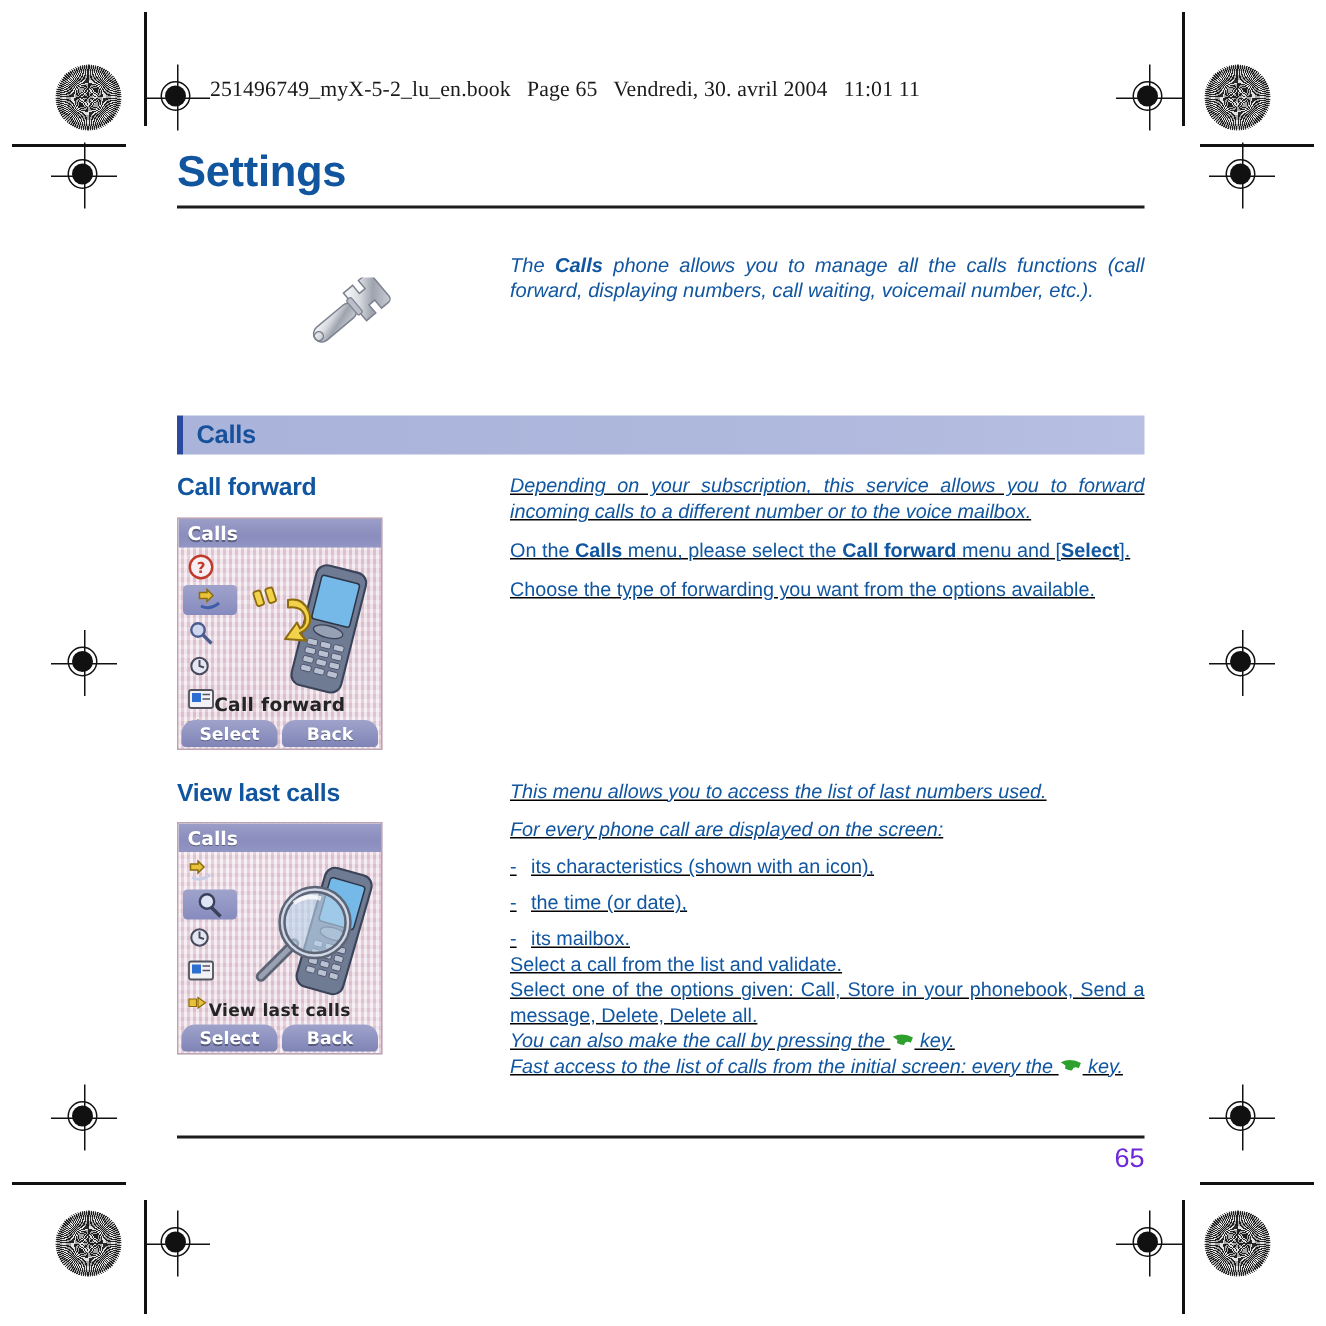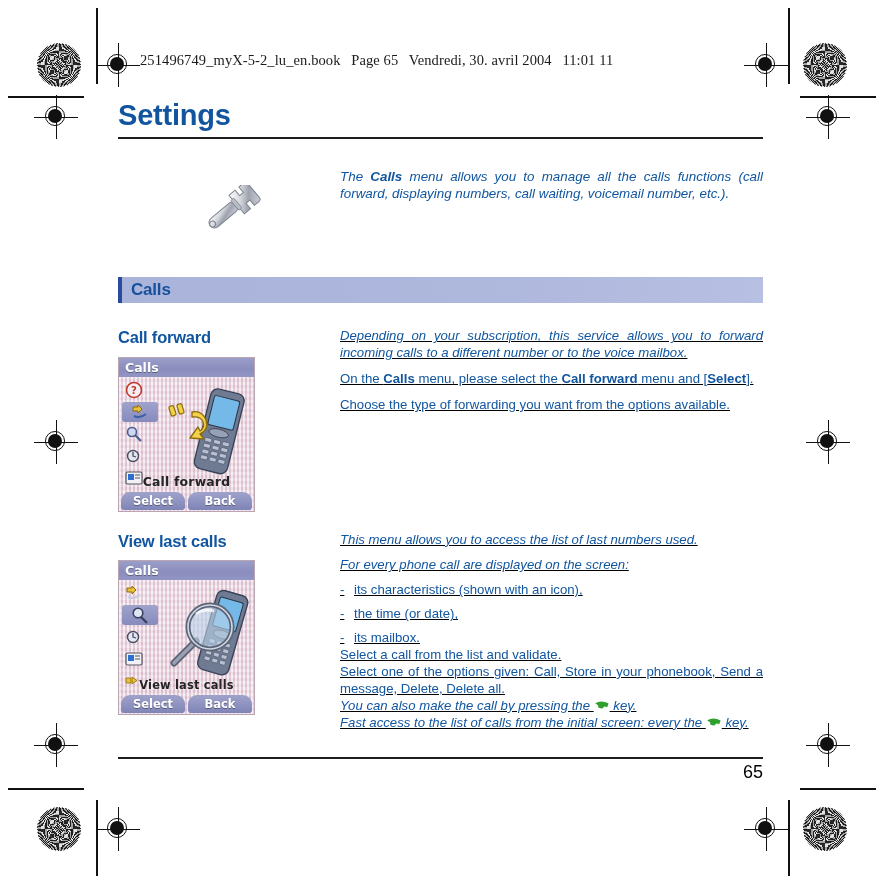--- a/index.html
+++ b/index.html
@@ -58,21 +58,21 @@
 
   .section-bar{
     margin-top:40px;
     height:26px;width:645px;
     background:linear-gradient(to right,#aab3da 0%, #aeb7dc 55%, #b7bfe2 100%);
     border-left:4px solid #2a4aa0;
     display:flex;align-items:center;box-sizing:border-box;
   }
   .section-bar span{color:#17519c;font-size:17px;font-weight:bold;padding-left:9px;letter-spacing:-.2px;}
 
-  .block{display:flex;align-items:flex-start;margin-top:25px;}
+  .block{display:flex;align-items:flex-start;margin-top:13px;}
   .block-left{width:222px;flex:0 0 222px;}
   .block-right{flex:1;padding-left:0;text-decoration:underline;}
 
   .sub-head{color:#11559e;font-size:16.5px;font-weight:bold;line-height:1.1;margin-bottom:10px;letter-spacing:-.2px;}
 
   .p{color:#1156a0;font-size:13.2px;line-height:1.28;margin:0 0 9px 0;text-align:justify;}
   .p.ital{font-style:italic;}
   .p.tight{margin-bottom:0;}
   .p b{font-weight:bold;}
   .li{color:#1156a0;font-size:13.2px;line-height:1.28;margin:0 0 7px 0;display:flex;}
@@ -120,21 +120,21 @@
   .ps-ic{width:24px;height:20px;margin-bottom:2px;position:relative;display:flex;align-items:center;justify-content:center;font-size:14px;line-height:1;}
   .ps-ic.sel{background:linear-gradient(to bottom,#9fa3cb,#868bbe);border-radius:3px;width:36px;}
   .ps-art{position:absolute;right:4px;top:26px;width:92px;height:96px;}
 
   .wrench{width:64px;height:52px;position:relative;}
 
   .phonekey{display:inline-block;width:16px;height:11px;vertical-align:-1px;}
 
   .footer-rule{position:absolute;left:118px;top:757px;width:645px;height:1.6px;background:#1d1d1d;}
   .pagenum{position:absolute;left:118px;top:762px;width:645px;text-align:right;
-    font-family:"Liberation Sans", sans-serif;font-size:18px;color:#000000;}
+    font-family:"Liberation Sans", sans-serif;font-size:18px;color:#6d28d9;}
 </style>
 </head>
 <body>
 
 <div class="page">
 
   <div class="starburst" style="left:37px;top:43px;"></div>
   <div class="starburst" style="left:803px;top:43px;"></div>
   <div class="starburst" style="left:37px;top:807px;"></div>
   <div class="starburst" style="left:803px;top:807px;"></div>
@@ -236,21 +236,21 @@
             <g transform="rotate(-40 32 26)">
               <rect x="8" y="20" width="34" height="11" rx="5.5" fill="url(#mg)" stroke="#7c828f" stroke-width="1"></rect>
               <circle cx="11" cy="25.5" r="3" fill="none" stroke="#7c828f" stroke-width="1"></circle>
               <path d="M42 14 h8 v7 h5 v-7 h6 a3 3 0 0 1 3 3 v18 a3 3 0 0 1 -3 3 h-6 v-7 h-5 v7 h-8 z" fill="url(#mg)" stroke="#7c828f" stroke-width="1"></path>
               <rect x="40" y="19" width="4" height="13" rx="1.5" fill="#b9bec8" stroke="#7c828f" stroke-width=".8"></rect>
             </g>
           </svg>
         </span>
       </div>
       <div class="intro-text">
-        <span>The </span><b>Calls</b><span> menu allows you to manage all the calls functions (call forward, displaying numbers, call waiting, voicemail number, etc.).</span>
+        <span>The </span><b>Calls</b><span> phone allows you to manage all the calls functions (call forward, displaying numbers, call waiting, voicemail number, etc.).</span>
       </div>
     </div>
 
     <div class="section-bar">
       <span>Calls</span>
     </div>
 
     <div class="block">
       <div class="block-left">
         <div class="sub-head">Call forward</div>

